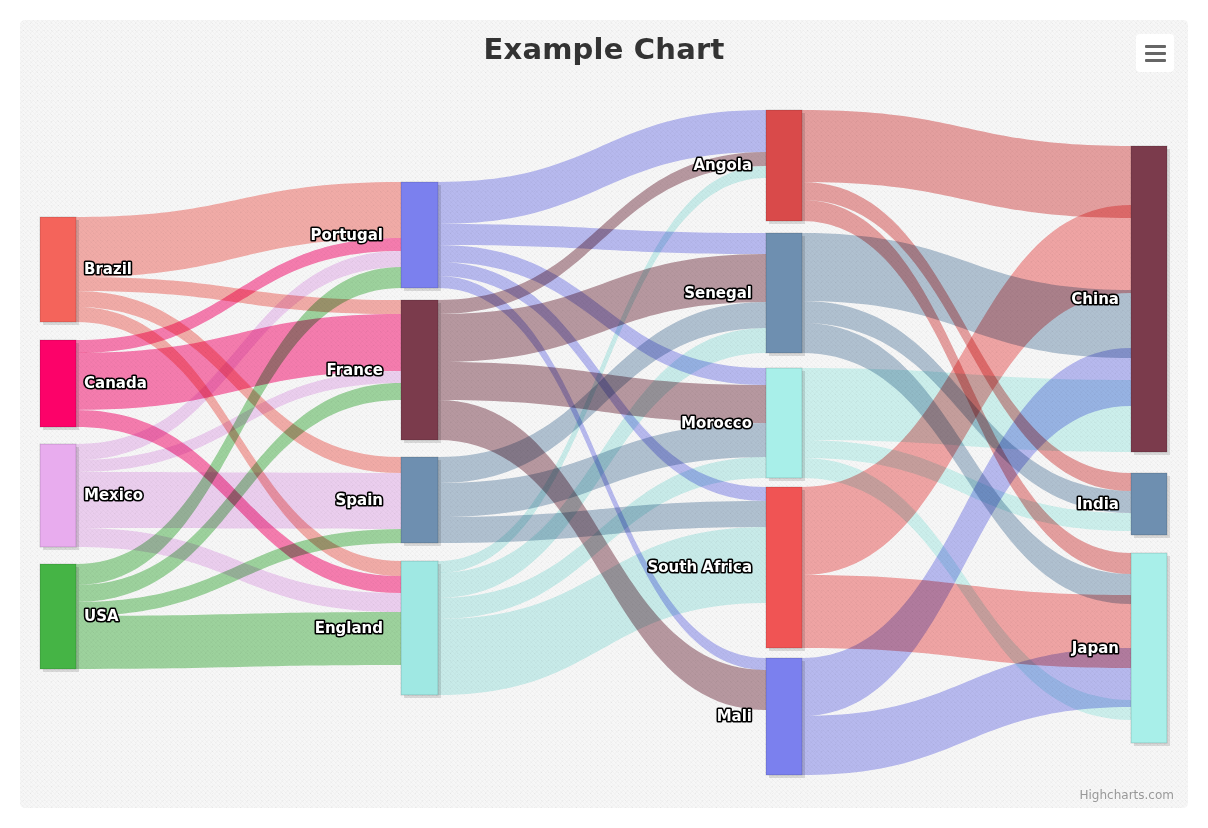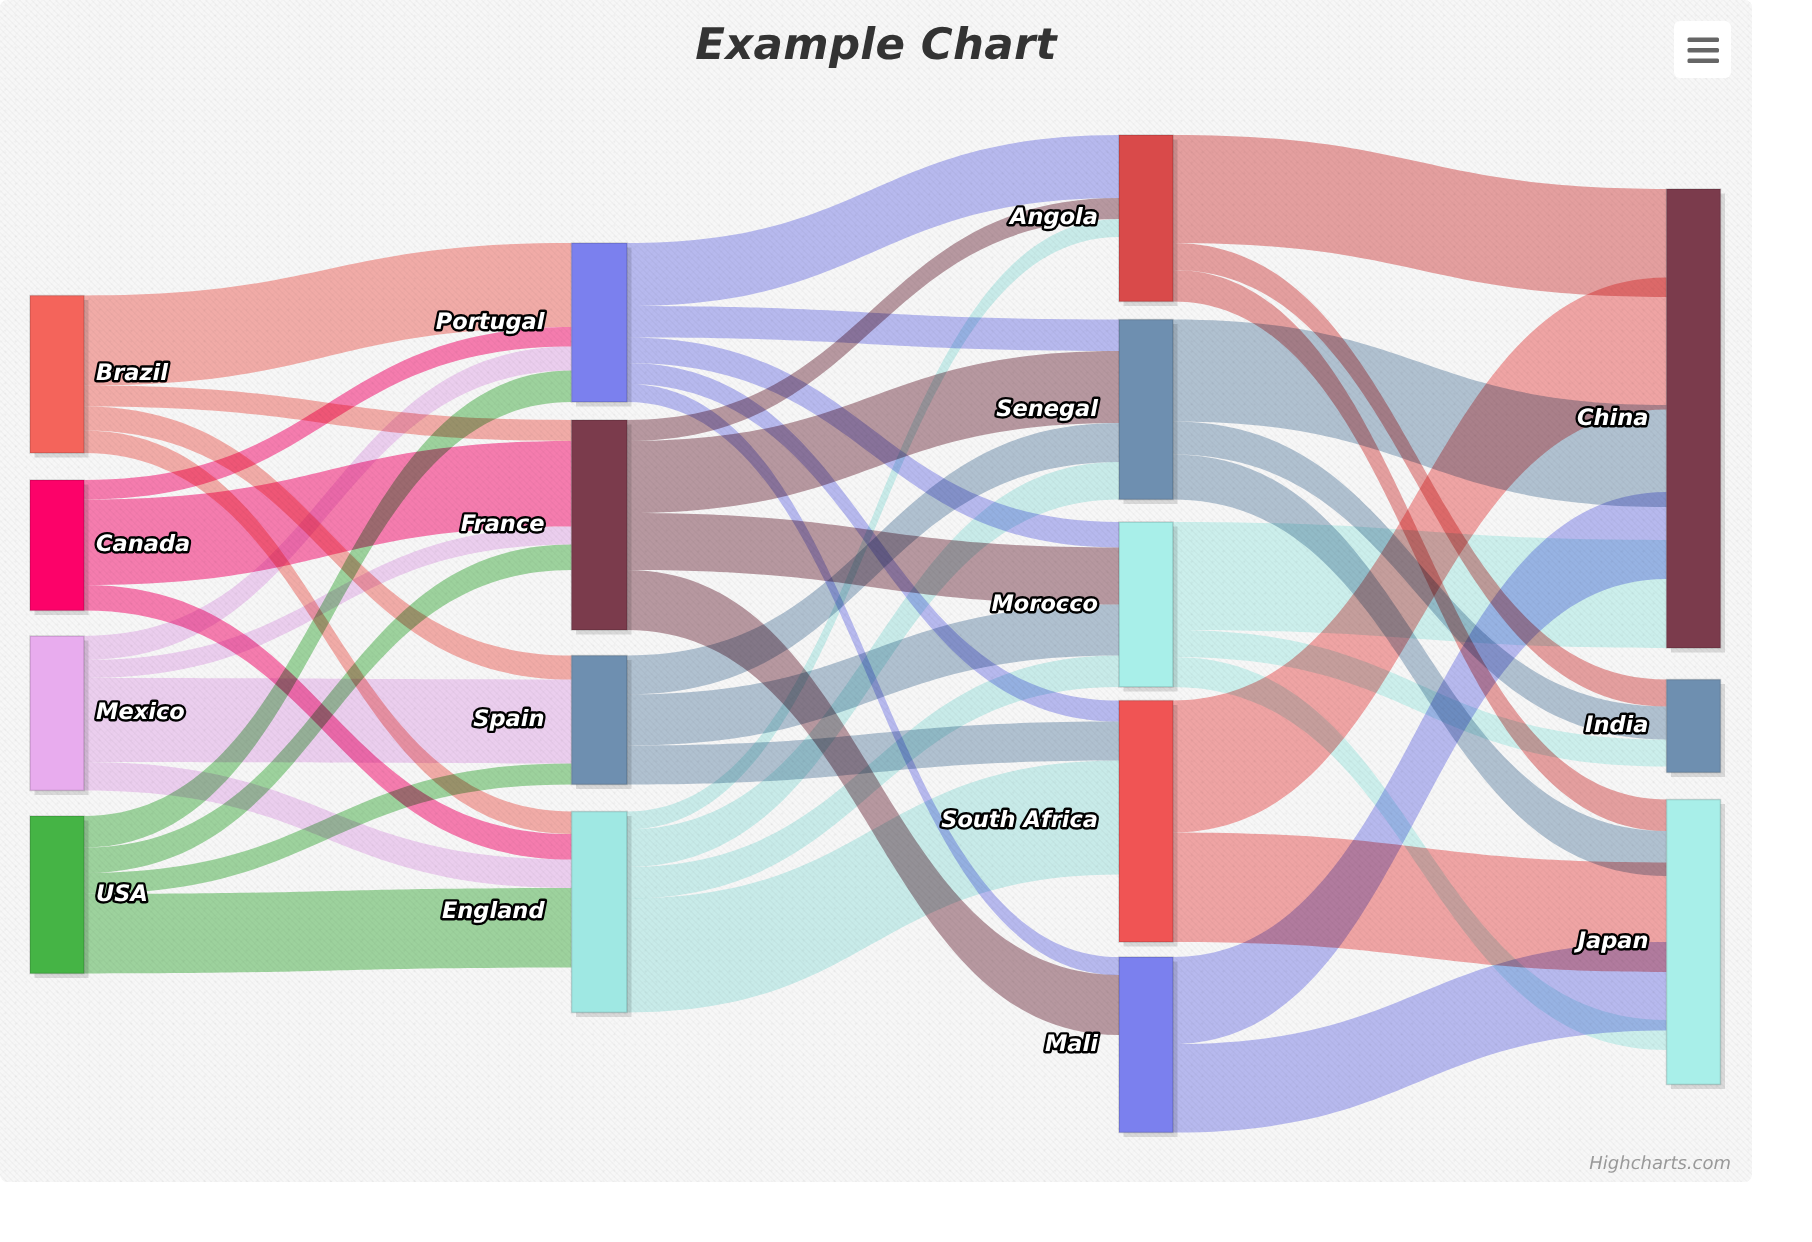--- a/index.html
+++ b/index.html
@@ -5,29 +5,29 @@
   html,body{margin:0;padding:0;}
   body{
     width:1208px;height:828px;
     background:#ffffff;
     font-family:"DejaVu Sans", sans-serif;
     overflow:hidden;
   }
   #chart-frame{
     position:relative;
     width:1168px;height:788px;
+    margin:20px;
     border-radius:5px;
     overflow:hidden;
     background-color:#f7f7f7;
     background-image:
       repeating-linear-gradient(45deg, rgba(0,0,0,0.022) 0px, rgba(0,0,0,0.022) 1px, rgba(0,0,0,0) 1px, rgba(0,0,0,0) 3px),
       repeating-linear-gradient(-45deg, rgba(0,0,0,0.015) 0px, rgba(0,0,0,0.015) 1px, rgba(0,0,0,0) 1px, rgba(0,0,0,0) 4px),
       radial-gradient(rgba(0,0,0,0.035) 0.6px, rgba(0,0,0,0) 0.7px);
     background-size:4px 4px, 5px 5px, 7px 7px;
-    font-style:italic;
   }
   #chart-title{
     position:absolute;top:12px;left:0;width:100%;
     text-align:center;
     font-size:29px;font-weight:bold;
     color:#333333;
     letter-spacing:0.2px;
     font-family:"DejaVu Sans", sans-serif;
   }
   #menu-button{

